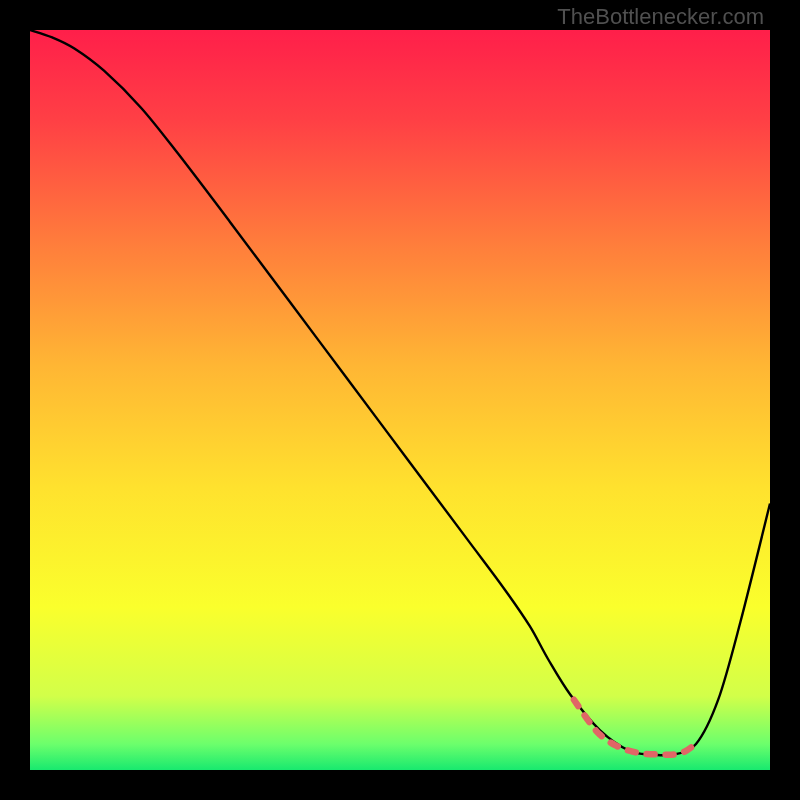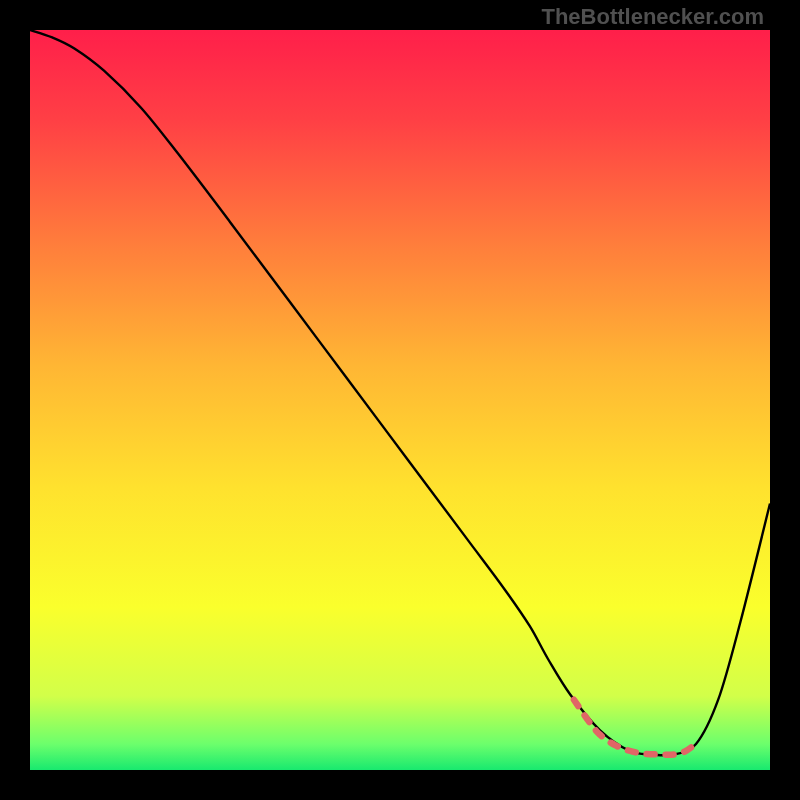--- a/index.html
+++ b/index.html
@@ -25,21 +25,21 @@
     top: 0;
     width: 740px;
     height: 740px;
   }
   .watermark {
     position: absolute;
     top: 4px;
     right: 36px;
     color: #505050;
     font-size: 22px;
-    font-weight: 700;
+    font-weight: 400;
     white-space: nowrap;
     user-select: none;
   }
 </style>
 </head>
 <body>
 
 <div class="frame">
   <svg class="plot" viewBox="0 0 740 740" preserveAspectRatio="none">
     <defs>

